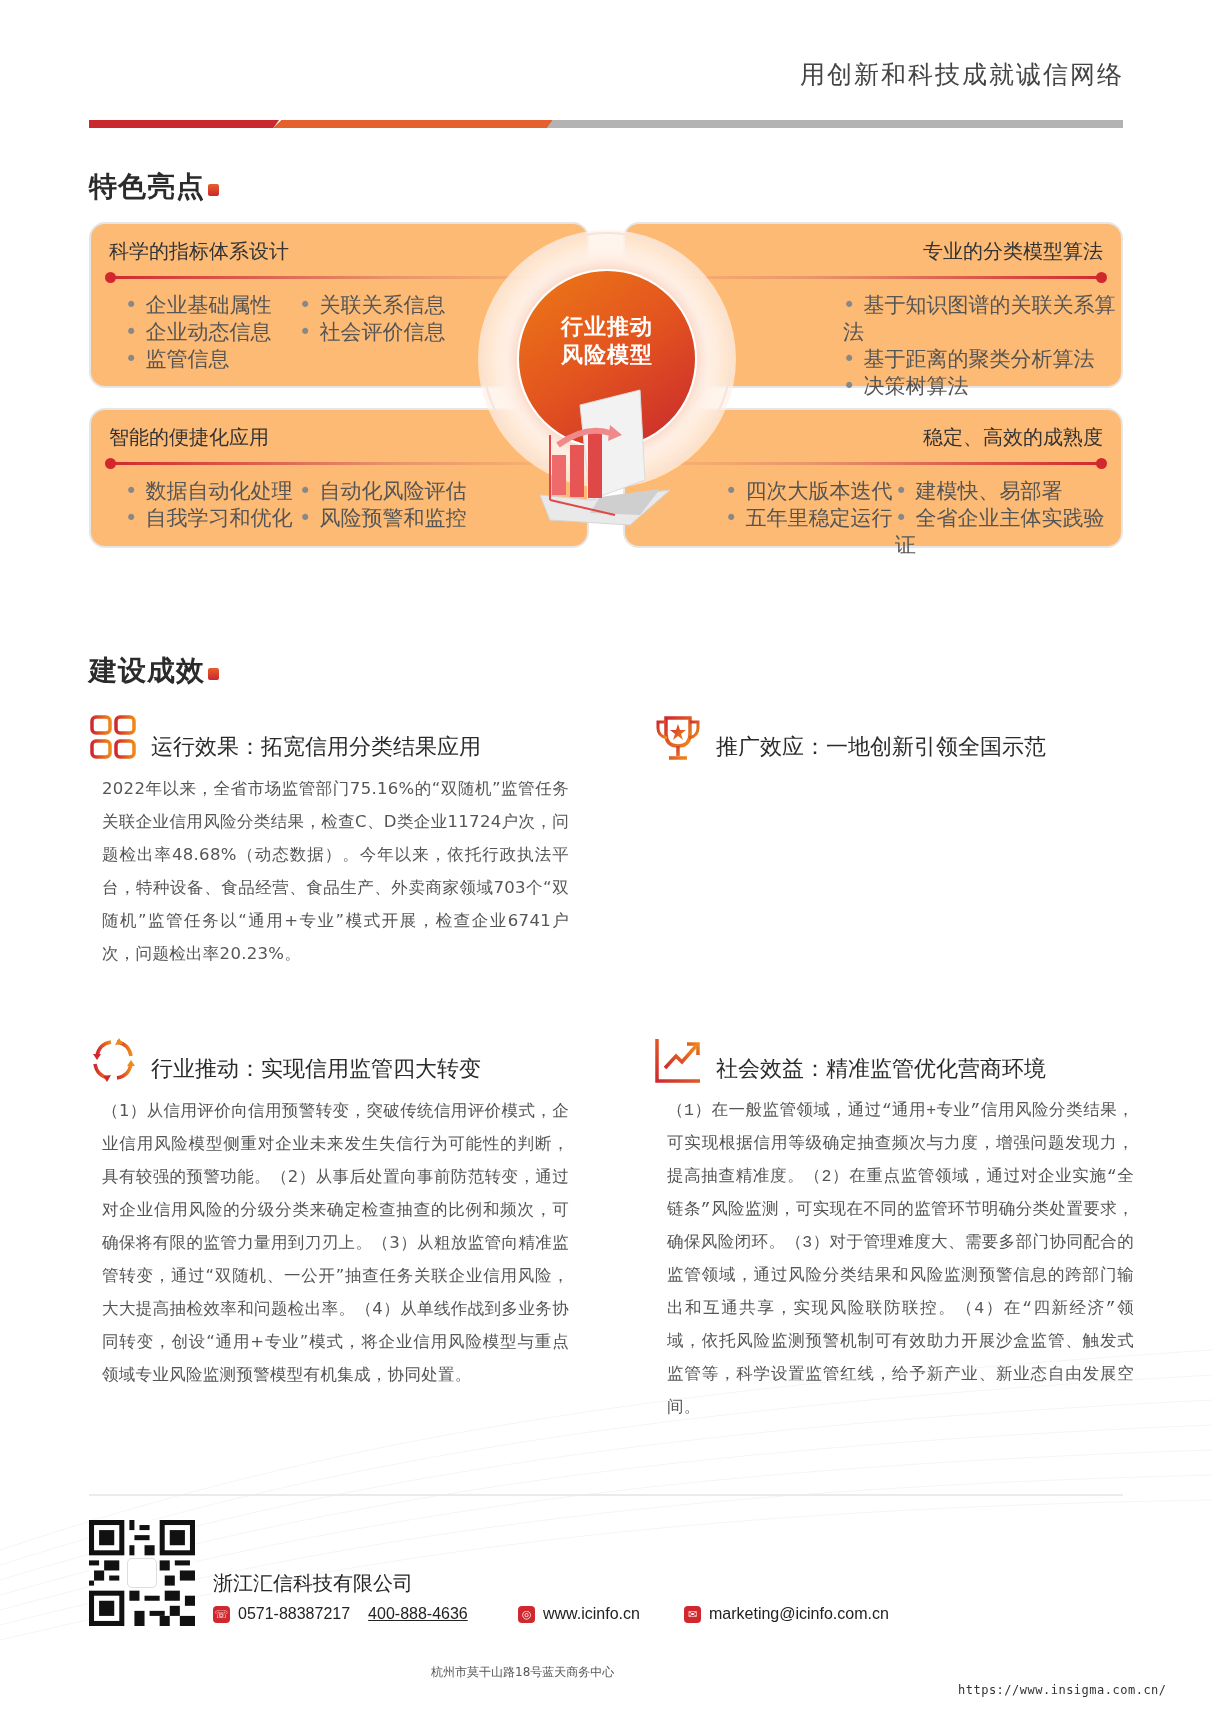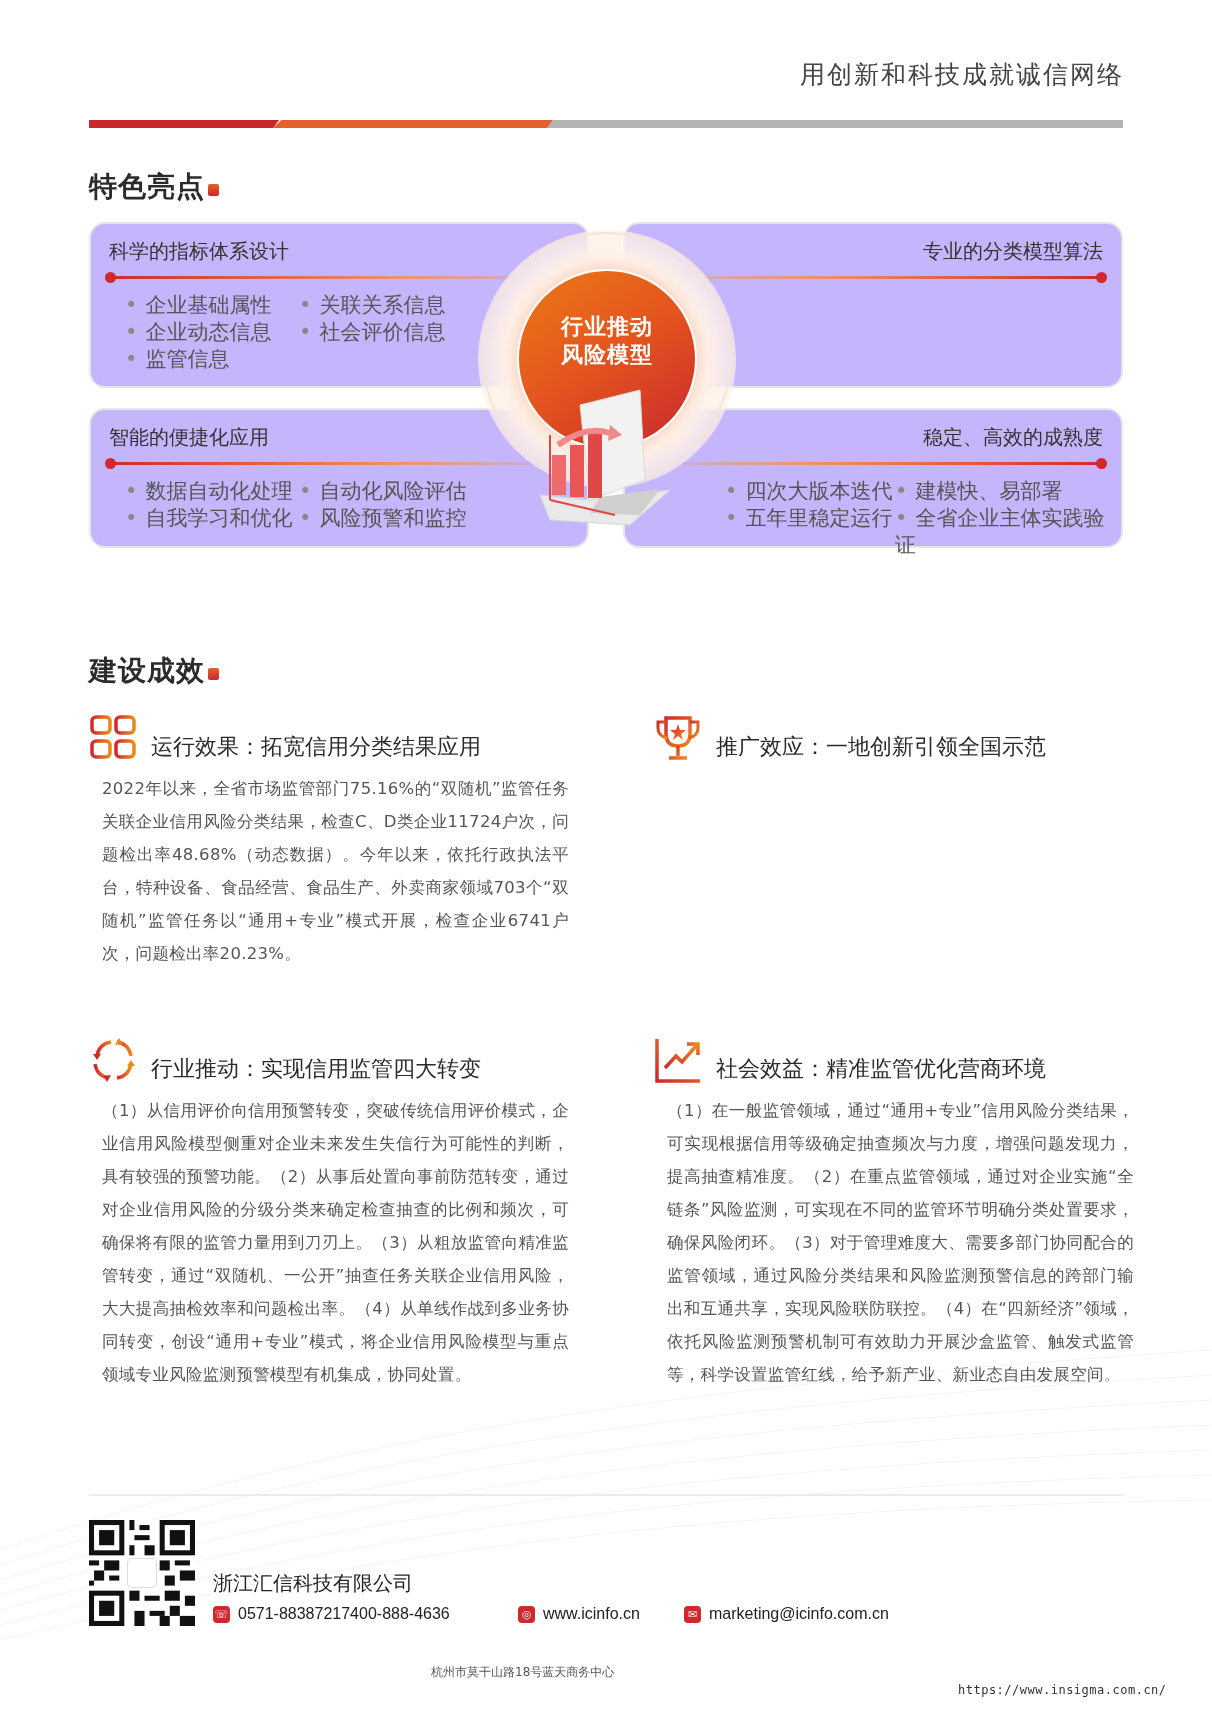--- a/index.html
+++ b/index.html
@@ -10,21 +10,21 @@
   .topbar { position: absolute; left: 89px; top: 120px; width: 1034px; height: 8px; display: flex; }
   .topbar .seg1 { width: 190px; background: #c8282e; clip-path: polygon(0 0,100% 0,97% 100%,0 100%); }
   .topbar .seg2 { width: 280px; background: #e4612e; margin-left: -6px; clip-path: polygon(3% 0,100% 0,98% 100%,0 100%); }
   .topbar .seg3 { flex: 1; background: #b3b3b3; margin-left: -6px; clip-path: polygon(1% 0,100% 0,100% 100%,0 100%); }
 
   .section-title { position: absolute; left: 89px; font-size: 28px; font-weight: bold; color: #2b2b2b; letter-spacing: 1px; }
   .section-title .sq { display: inline-block; width: 11px; height: 12px; margin-left: 3px; background: linear-gradient(180deg,#e85f2a,#c8282e); border-radius: 2px; vertical-align: baseline; }
   #title-features { top: 168px; }
   #title-results { top: 652px; }
 
-  .card { position: absolute; width: 500px; border: 2px solid #e6e6e6; border-radius: 16px; background: #c4b5fd; }
+  .card { position: absolute; width: 500px; border: 2px solid #e6e6e6; border-radius: 16px; background: #fdba74; }
   .card .ctitle { position: absolute; top: 14px; font-size: 20px; color: #333; }
   .card .cline { position: absolute; top: 52px; height: 3px; }
   .card .cline .dot { position: absolute; top: -4px; width: 11px; height: 11px; border-radius: 50%; background: #d0282e; }
   .card.left .ctitle { left: 18px; }
   .card.left .cline { left: 16px; right: 0; background: linear-gradient(90deg,#d0282e,#e8946b 60%,rgba(255,255,255,0)); }
   .card.left .cline .dot { left: -2px; }
   .card.right .ctitle { right: 18px; }
   .card.right .cline { right: 16px; left: 0; background: linear-gradient(270deg,#d0282e,#e8946b 60%,rgba(255,255,255,0)); }
   .card.right .cline .dot { right: -2px; }
   .card ul { position: absolute; top: 68px; list-style: none; font-size: 21px; color: #555; line-height: 27px; }
@@ -44,33 +44,33 @@
   .laptop { position: absolute; left: 530px; top: 385px; width: 150px; height: 150px; }
 
   .result-block { position: absolute; width: 480px; }
   .result-block .rhead { position: relative; height: 50px; }
   .result-block .ricon { position: absolute; left: 0; top: 0; width: 48px; height: 48px; }
   .result-block .rtitle { position: absolute; left: 62px; top: 18px; font-size: 22px; color: #2b2b2b; white-space: nowrap; }
   .result-block .rbody { margin-top: 8px; font-size: 16.5px; color: #555; line-height: 33px; text-align: justify; letter-spacing: 0.3px; margin-left: 13px; }
   #rb1 { left: 89px; top: 714px; }
   #rb2 { left: 654px; top: 714px; }
   #rb3 { left: 89px; top: 1036px; }
-  #rb4 { left: 654px; top: 1036px; }
+  #rb4 { left: 654px; top: 1036px; font-family: Liberation Mono, monospace; }
 
   .waves { position: absolute; left: 0; top: 1330px; width: 1212px; height: 384px; opacity: 0.55; }
 
   .footer-line { position: absolute; left: 89px; top: 1494px; width: 1034px; height: 2px; background: #ebebeb; }
   .qr { position: absolute; left: 89px; top: 1520px; width: 106px; height: 106px; background: #fff; }
   .qr-logo { position: absolute; left: 127px; top: 1558px; width: 30px; height: 30px; background: #fff; border-radius: 5px; border: 1px solid #ddd; }
   .company { position: absolute; left: 213px; top: 1570px; font-size: 20px; color: #222; }
   .address { position: absolute; left: 431px; top: 1664px; font-size: 12px; color: #555; }
   .contact { position: absolute; top: 1605px; font-size: 16px; color: #222; font-family: "Liberation Sans", sans-serif; display: flex; align-items: center; }
   .contact .cicon { width: 17px; height: 17px; border-radius: 4px; background: #d0282e; margin-right: 8px; display: inline-flex; align-items: center; justify-content: center; color: #fff; font-size: 11px; }
   #c-phone { left: 213px; }
-  #c-phone .p2 { margin-left: 0; }
+  #c-phone .p2 { margin-left: 18px; text-decoration: underline; }
   #c-web { left: 518px; }
   #c-mail { left: 684px; }
   .watermark { position: absolute; left: 958px; top: 1683px; font-family: "DejaVu Sans Mono", monospace; font-size: 12px; color: #333; letter-spacing: 0.5px; }
 </style>
 </head>
 <body>
 
 <div class="slogan">用创新和科技成就诚信网络</div>
 <div class="topbar">
   <div class="seg1"></div>
@@ -96,20 +96,25 @@
     <li>关联关系信息</li>
     <li>社会评价信息</li>
   </ul>
 </div>
 
 <div class="card right" id="card2">
   <div class="ctitle">专业的分类模型算法</div>
   <div class="cline">
       <span class="dot"></span>
     </div>
+  <ul style="left:218px;">
+    <li>基于知识图谱的关联关系算法</li>
+    <li>基于距离的聚类分析算法</li>
+    <li>决策树算法</li>
+  </ul>
 </div>
 
 <div class="card left" id="card3">
   <div class="ctitle">智能的便捷化应用</div>
   <div class="cline">
       <span class="dot"></span>
     </div>
   <ul style="left:34px;">
     <li>数据自动化处理</li>
     <li>自我学习和优化</li>

